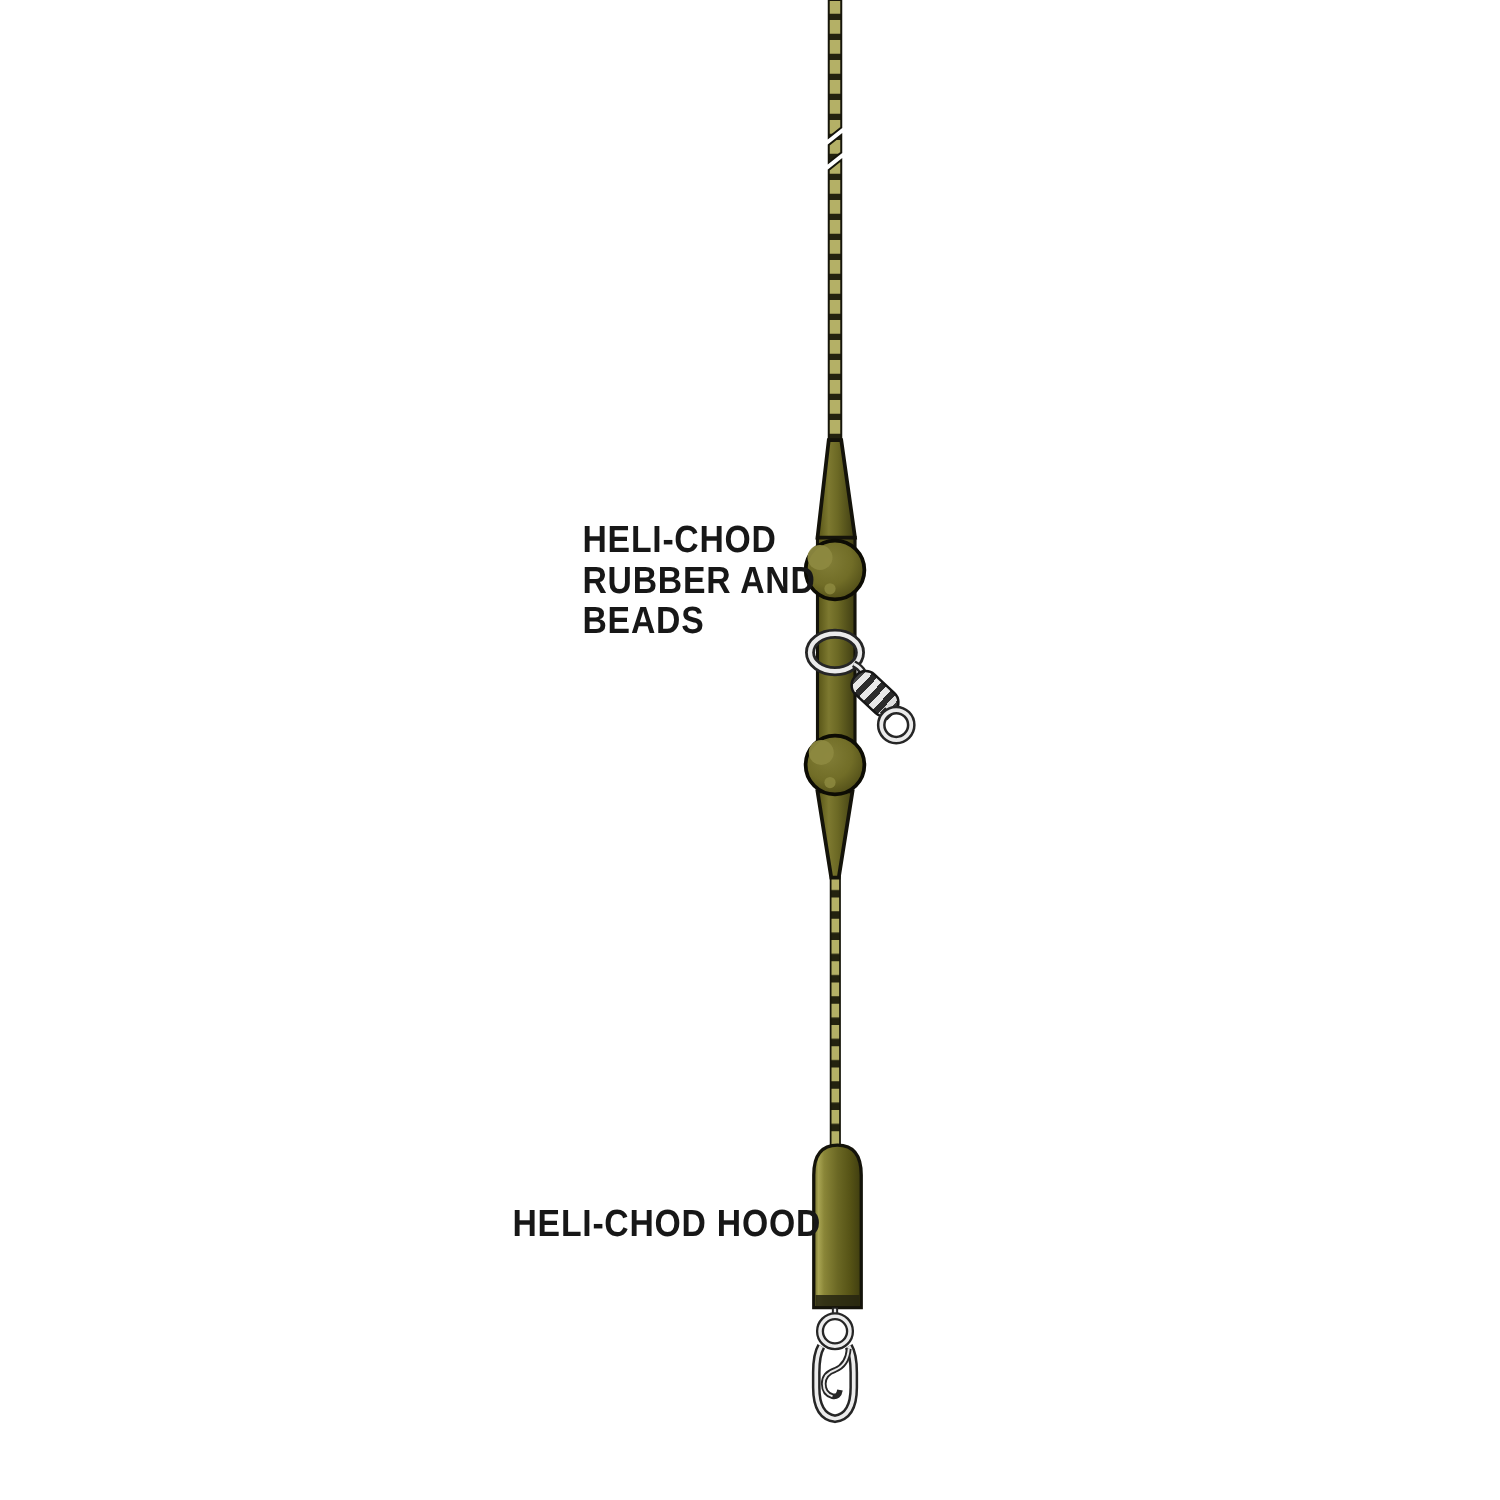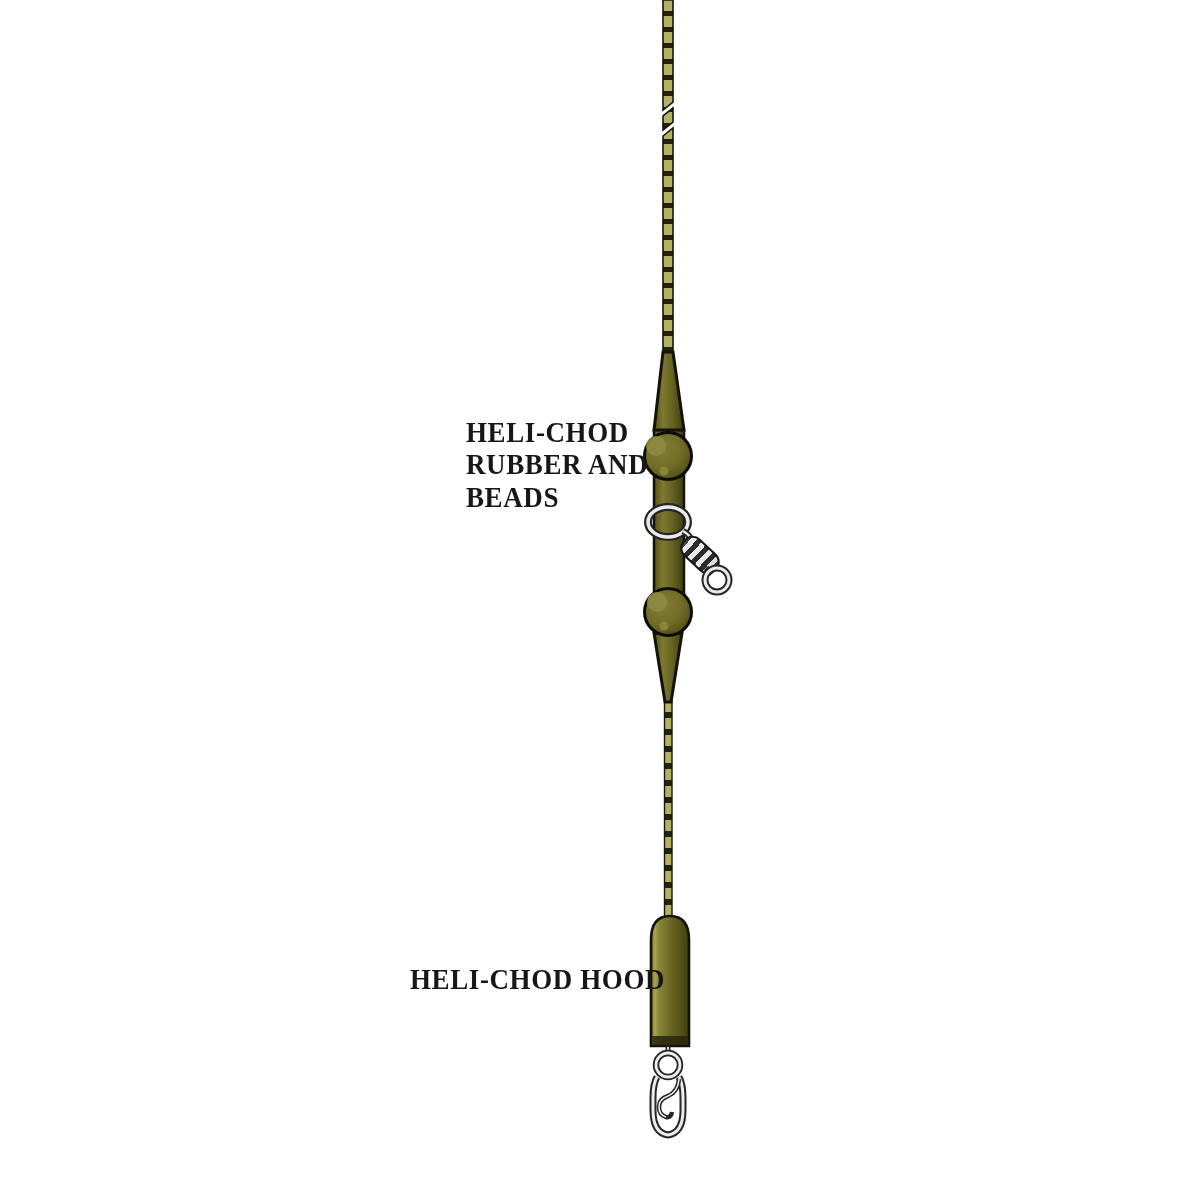--- a/index.html
+++ b/index.html
@@ -1,18 +1,18 @@
 <!DOCTYPE html>
 <html><head>
 <meta charset="utf-8">
 <style>
   html,body{margin:0;padding:0;background:#ffffff;}
   .stage{
     position:relative;width:1200px;height:1200px;background:#ffffff;
-    overflow:hidden;font-family:Liberation Serif, serif;
+    overflow:hidden;font-family:Liberation Sans, sans-serif;
   }
   .rig-svg{position:absolute;left:0;top:0;}
   .rig-label{
     position:absolute;color:#171717;font-weight:700;font-size:27px;line-height:29px;
     letter-spacing:0.6px;transform:scaleY(1.12);transform-origin:left top;white-space:nowrap;
   }
   .rig-label .lbl-line{display:block;}
   #label-rubber-beads{left:466px;top:416px;}
   #label-hood{left:410px;top:963px;}
 </style>

